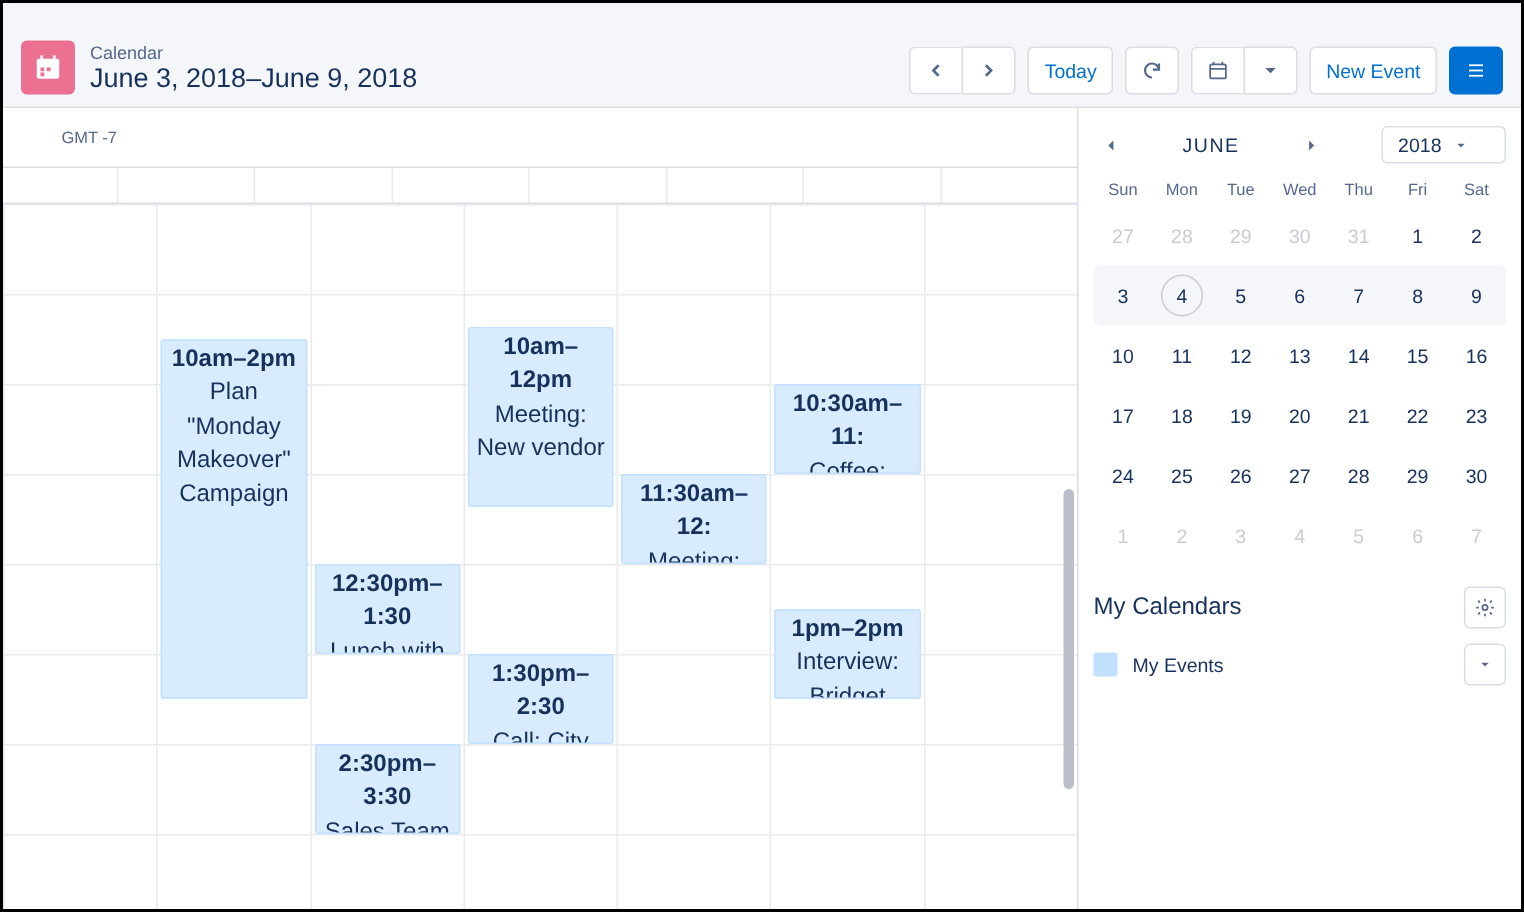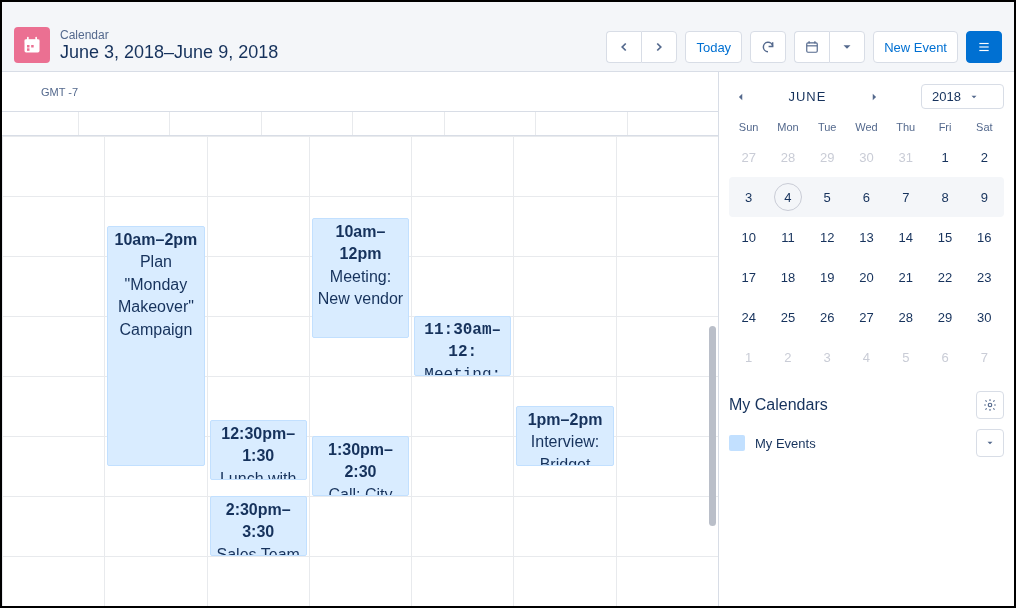--- a/index.html
+++ b/index.html
@@ -168,21 +168,21 @@
           </div>
           <div class="day-column">
             <div class="hour-line"></div>
             <div class="hour-line"></div>
             <div class="hour-line"></div>
             <div class="hour-line"></div>
             <div class="hour-line"></div>
             <div class="hour-line"></div>
             <div class="hour-line"></div>
             <div class="hour-line"></div>
-            <div class="event" style="top: 240px; height: 60px; margin-top: 44px;">
+            <div class="event" style="top: 240px; height: 60px;">
               <div class="time">12:30pm–1:30</div>
               <div class="title">Lunch with Frank</div>
             </div>
             <div class="event" style="top: 360px; height: 60px;">
               <div class="time">2:30pm–3:30</div>
               <div class="title">Sales Team Meeting</div>
             </div>
           </div>
           <div class="day-column">
             <div class="hour-line"></div>
@@ -204,34 +204,38 @@
           </div>
           <div class="day-column">
             <div class="hour-line"></div>
             <div class="hour-line"></div>
             <div class="hour-line"></div>
             <div class="hour-line"></div>
             <div class="hour-line"></div>
             <div class="hour-line"></div>
             <div class="hour-line"></div>
             <div class="hour-line"></div>
-            <div class="event" style="top: 180px; height: 60px; font-family: Liberation Mono, monospace;">
+            <div class="event" style="top: 180px; height: 60px;">
               <div class="time">11:30am–12:</div>
               <div class="title">Meeting: Brainstorm</div>
             </div>
           </div>
           <div class="day-column">
             <div class="hour-line"></div>
             <div class="hour-line"></div>
             <div class="hour-line"></div>
             <div class="hour-line"></div>
             <div class="hour-line"></div>
             <div class="hour-line"></div>
             <div class="hour-line"></div>
             <div class="hour-line"></div>
+            <div class="event" style="top: 120px; height: 60px;">
+              <div class="time">10:30am–11:</div>
+              <div class="title">Coffee: New client</div>
+            </div>
             <div class="event" style="top: 270px; height: 60px;">
               <div class="time">1pm–2pm</div>
               <div class="title">Interview: Bridget</div>
             </div>
           </div>
           <div class="day-column">
             <div class="hour-line"></div>
             <div class="hour-line"></div>
             <div class="hour-line"></div>
             <div class="hour-line"></div>

